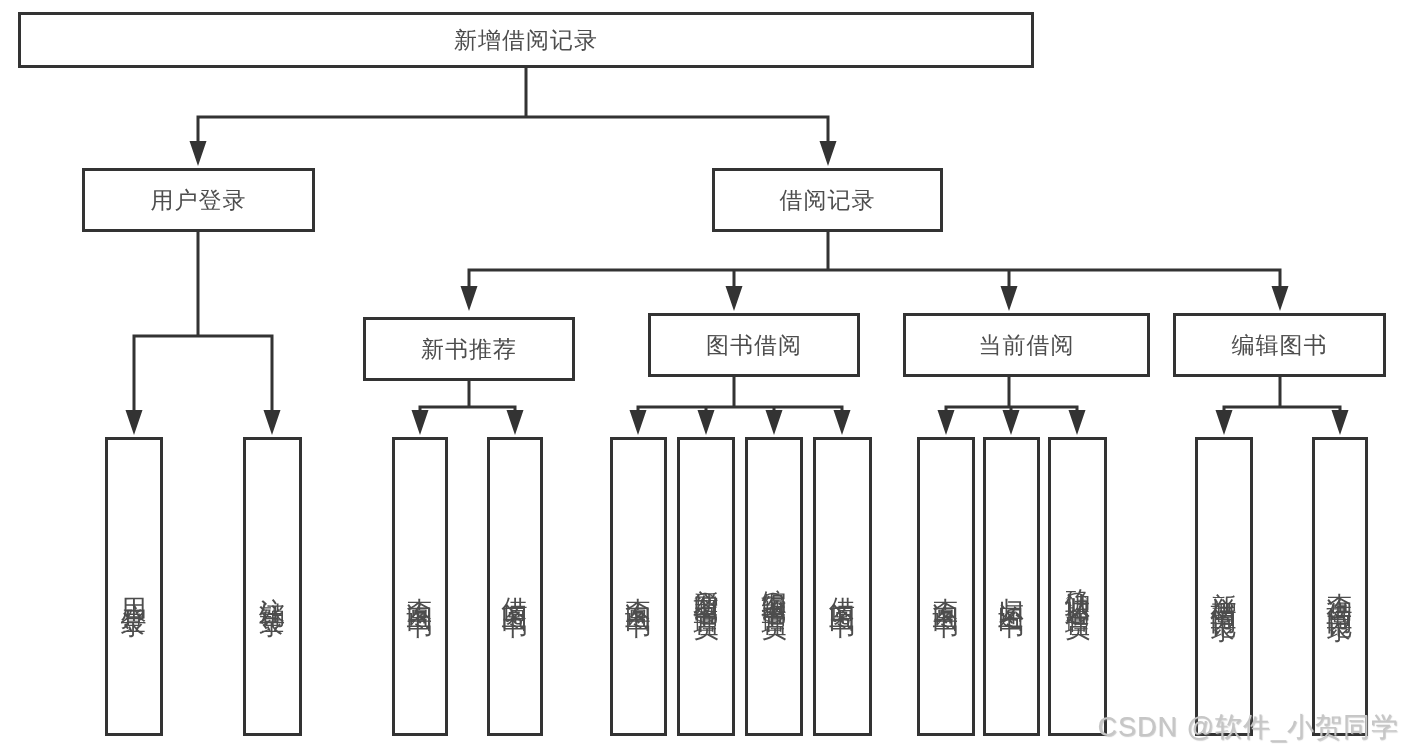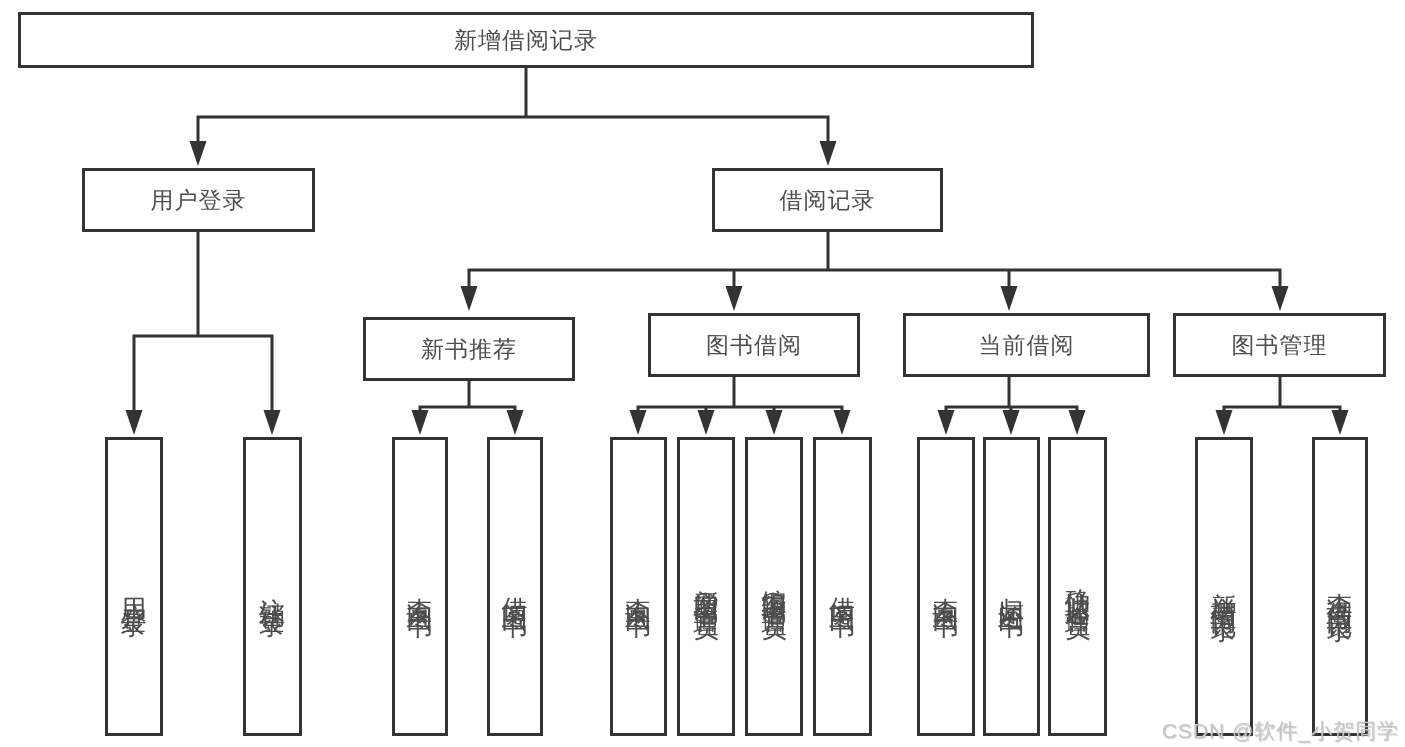--- a/index.html
+++ b/index.html
@@ -59,21 +59,21 @@
   .l-cb-return     { left: 983px; top: 437px; width: 57px; height: 299px; }
   .l-cb-confirm    { left:1048px; top: 437px; width: 59px; height: 299px; }
   .l-br-add        { left:1195px; top: 437px; width: 58px; height: 299px; }
   .l-br-query      { left:1312px; top: 437px; width: 56px; height: 299px; }
   #watermark {
     position: absolute;
     right: 6px;
     bottom: 2px;
     z-index: 2;
     color: #c6c6c6;
-    font-size: 21px;
+    font-size: 27px;
     letter-spacing: 1px;
     text-shadow: 1px 1px 1px rgba(140,140,140,0.45);
   }
 </style>
 </head>
 <body>
 
 <div id="stage">
 
   <svg id="connectors" viewBox="0 0 1405 747" xmlns="http://www.w3.org/2000/svg">
@@ -110,21 +110,21 @@
   <div class="node n-new-book-rec">
     <span>新书推荐</span>
   </div>
   <div class="node n-book-borrow">
     <span>图书借阅</span>
   </div>
   <div class="node n-current-borrow">
     <span>当前借阅</span>
   </div>
   <div class="node n-borrow-record">
-    <span>图书管理</span>
+    <span>编辑图书</span>
   </div>
 
   <div class="node leaf l-login">
     <span>用户登录</span>
   </div>
   <div class="node leaf l-logout">
     <span>注销登录</span>
   </div>
 
   <div class="node leaf l-nbr-query">

